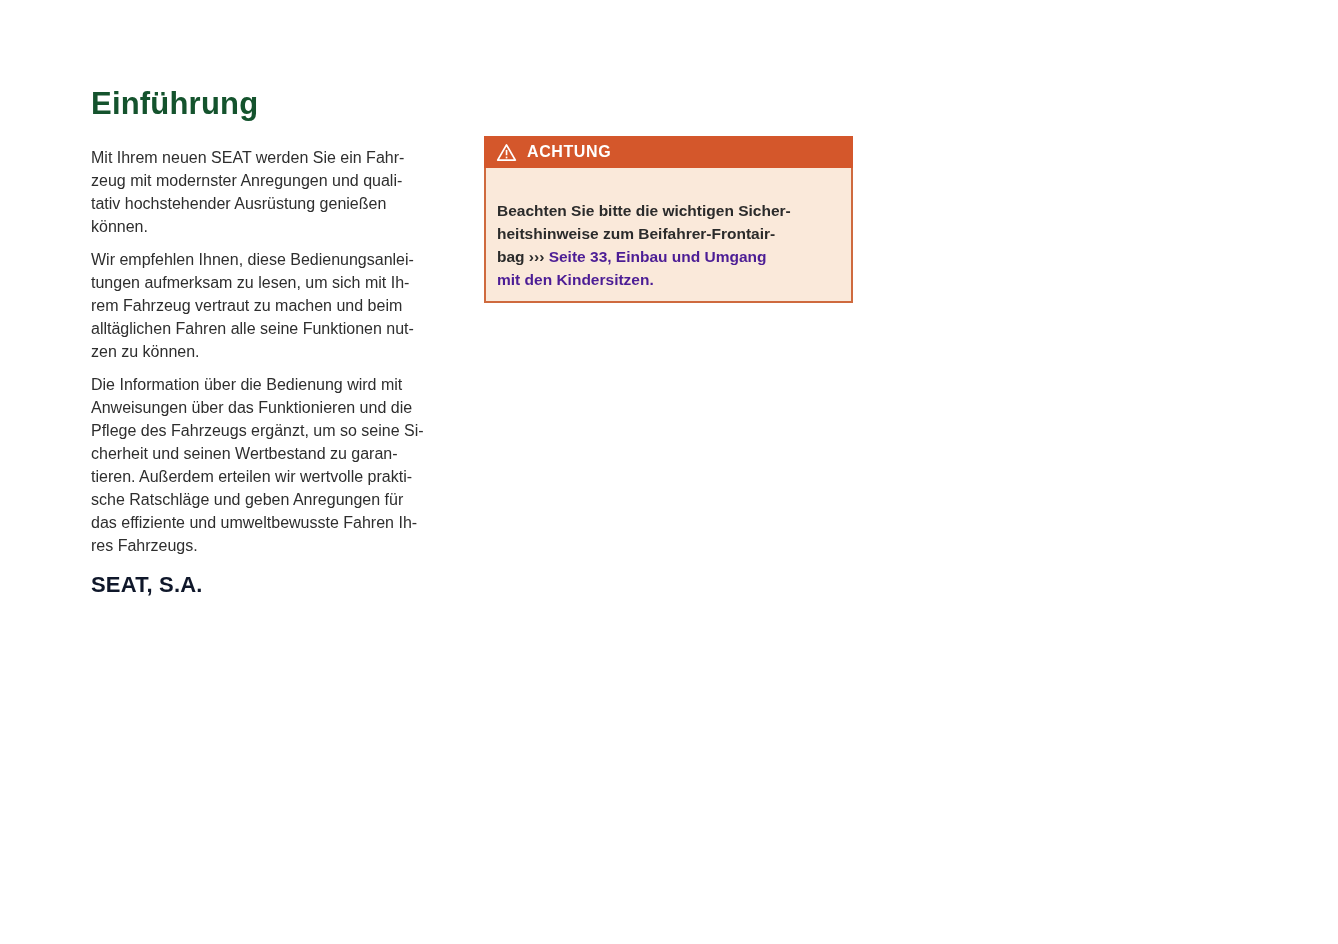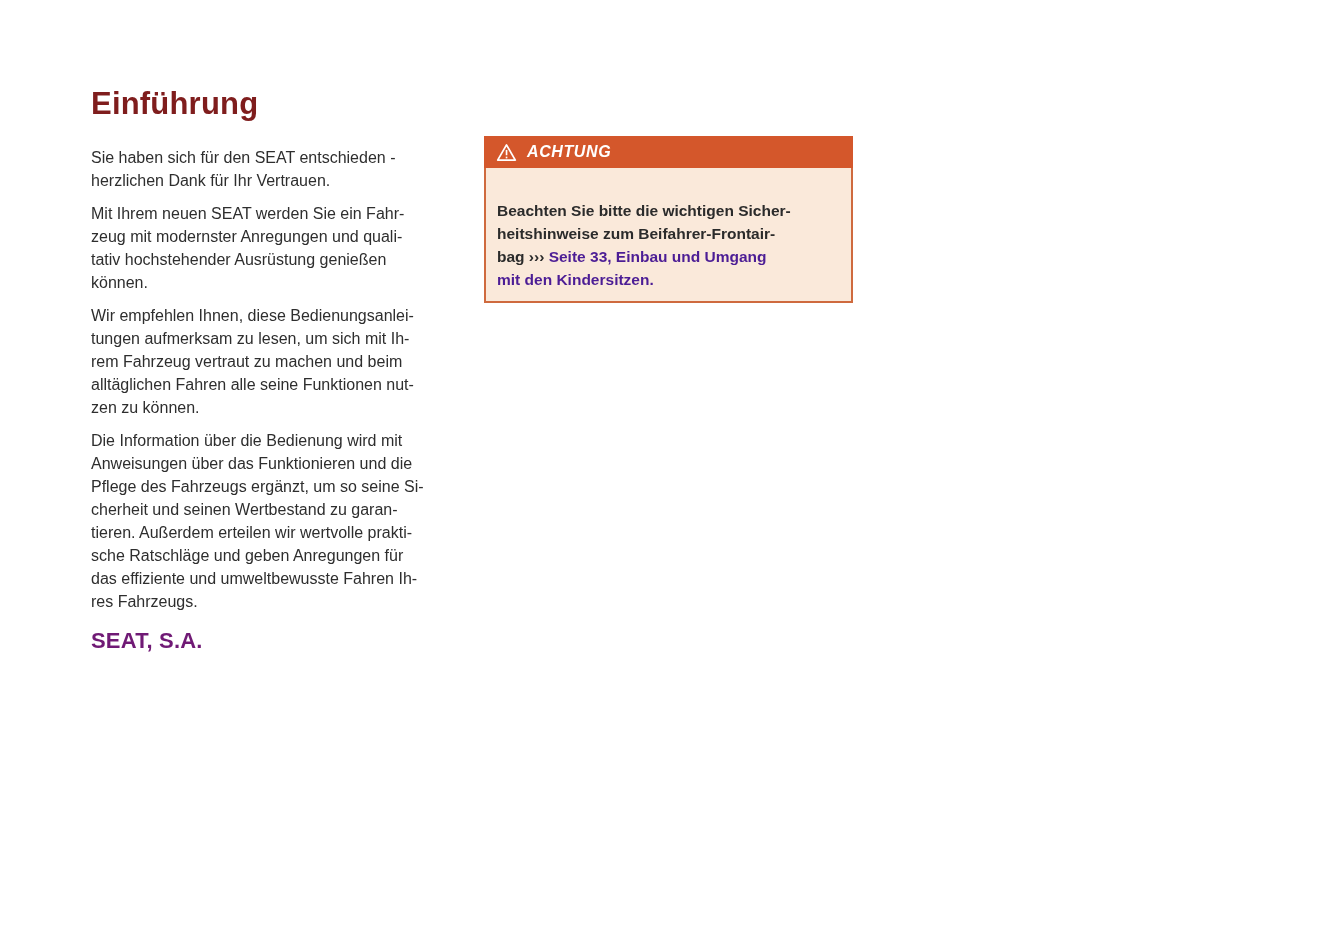--- a/index.html
+++ b/index.html
@@ -21,36 +21,36 @@
     position: absolute;
     left: 91px;
     top: 86px;
     width: 400px;
   }
   .page-title {
     margin: 0 0 24px 0;
     font-size: 31px;
     line-height: 36px;
     font-weight: bold;
-    color: #7f1d1d;
+    color: #14532d;
     letter-spacing: 0.2px;
   }
   .para {
     margin: 0 0 10px 0;
     font-size: 16px;
     line-height: 23px;
     color: #2E2E2E;
     white-space: pre-line;
   }
   .signature {
     margin-top: 14px;
     font-size: 22px;
     line-height: 28px;
     font-weight: bold;
-    color: #701a75;
+    color: #0f172a;
     letter-spacing: 0.2px;
   }
 
   
   .warning-box {
     position: absolute;
     left: 484px;
     top: 136px;
     width: 369px;
     border: 2px solid #CF6A3E;
@@ -58,21 +58,20 @@
     box-sizing: border-box;
   }
   .warning-header {
     margin: -2px -2px 0 -2px;
     height: 32px;
     background: #D4572B;
     display: flex;
     align-items: center;
     padding: 0 12px;
     gap: 10px;
-    font-style: italic;
   }
   .warning-title {
     color: #ffffff;
     font-size: 16px;
     font-weight: bold;
     letter-spacing: 0.6px;
   }
   .warning-icon {
     display: inline-flex;
     align-items: center;
@@ -92,22 +91,20 @@
   }
 </style>
 </head>
 <body>
 
 <div class="page">
 
   <div class="left-col">
     <h1 class="page-title">Einführung</h1>
 
-    <p class="para">Sie haben sich für den SEAT entschieden -
-herzlichen Dank für Ihr Vertrauen.</p>
 
     <p class="para">Mit Ihrem neuen SEAT werden Sie ein Fahr-
 zeug mit modernster Anregungen und quali-
 tativ hochstehender Ausrüstung genießen
 können.</p>
 
     <p class="para">Wir empfehlen Ihnen, diese Bedienungsanlei-
 tungen aufmerksam zu lesen, um sich mit Ih-
 rem Fahrzeug vertraut zu machen und beim
 alltäglichen Fahren alle seine Funktionen nut-

